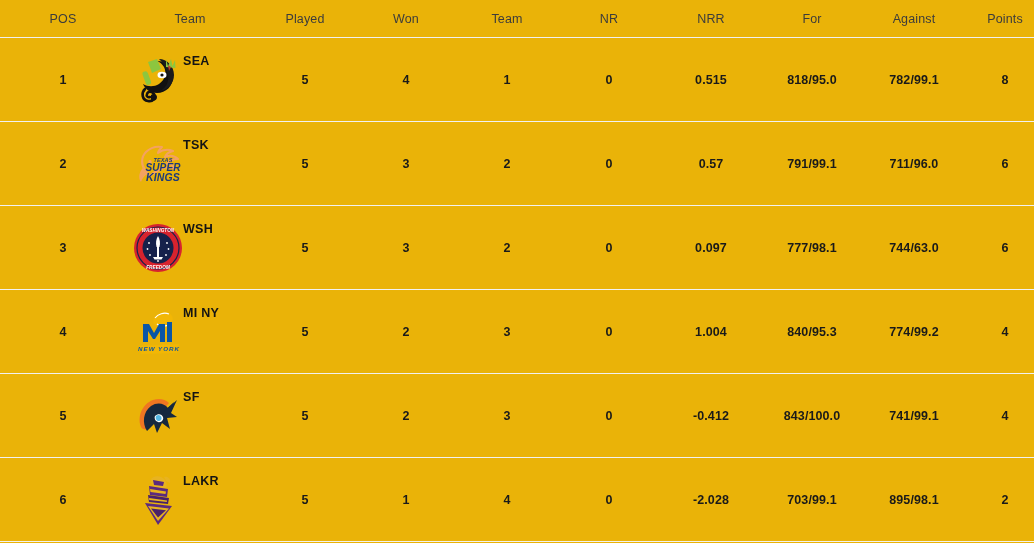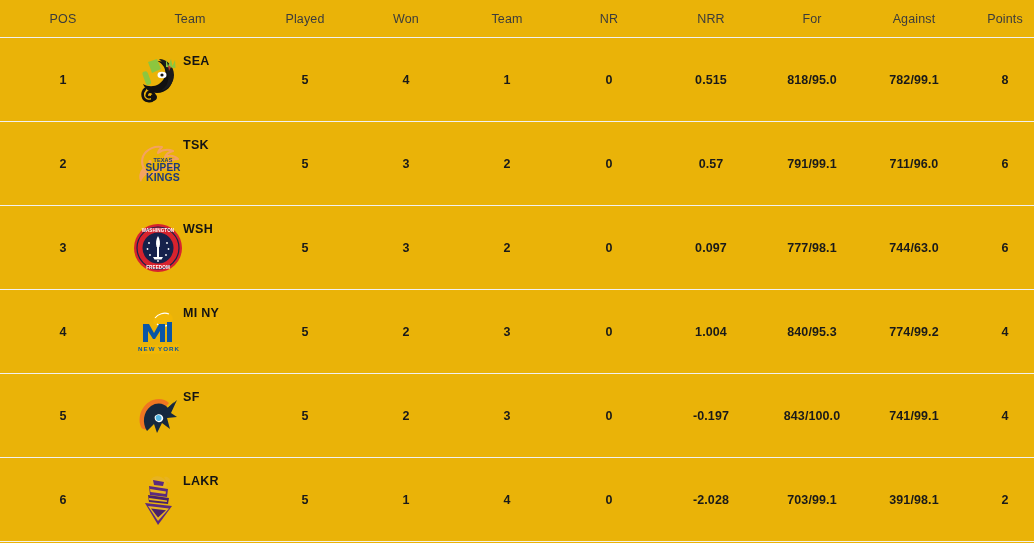--- a/index.html
+++ b/index.html
@@ -79,20 +79,21 @@
     gap: 0;
     padding-left: 7px;
   }
   .team-logo {
     width: 50px;
     height: 52px;
     flex: 0 0 50px;
     display: flex;
     align-items: center;
     justify-content: center;
+    font-style: italic;
   }
   .team-logo svg { display: block; }
   .team-abbr {
     font-size: 12.5px;
     font-weight: 700;
     color: #141414;
     letter-spacing: 0.3px;
   }
 
   .num-cell { font-variant-numeric: tabular-nums; }
@@ -267,21 +268,21 @@
                 <path d="M29 22 L41 11 L36 23 Z" fill="#16283f"></path>
               </svg>
             </span>
             <span class="team-abbr">SF</span>
           </div>
         </td>
         <td class="num-cell">5</td>
         <td class="num-cell">2</td>
         <td class="num-cell">3</td>
         <td class="num-cell">0</td>
-        <td class="num-cell">-0.197</td>
+        <td class="num-cell">-0.412</td>
         <td class="num-cell">843/100.0</td>
         <td class="num-cell">741/99.1</td>
         <td class="num-cell">4</td>
       </tr>
 
       <tr>
         <td class="num-cell">6</td>
         <td class="team-cell">
           <div class="team-wrap">
             <span class="team-logo">
@@ -300,19 +301,19 @@
             </span>
             <span class="team-abbr">LAKR</span>
           </div>
         </td>
         <td class="num-cell">5</td>
         <td class="num-cell">1</td>
         <td class="num-cell">4</td>
         <td class="num-cell">0</td>
         <td class="num-cell">-2.028</td>
         <td class="num-cell">703/99.1</td>
-        <td class="num-cell">391/98.1</td>
+        <td class="num-cell">895/98.1</td>
         <td class="num-cell">2</td>
       </tr>
 
     </tbody>
   </table>
 </div>
 
 </body></html>

